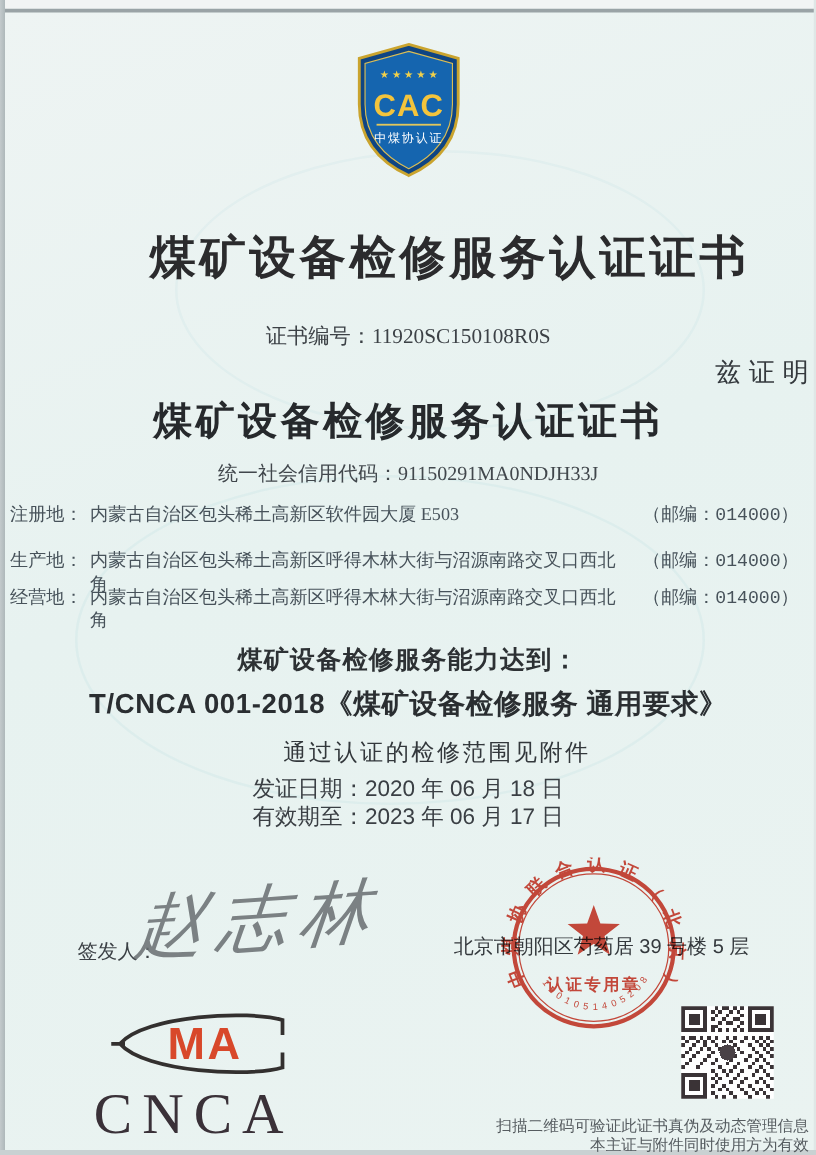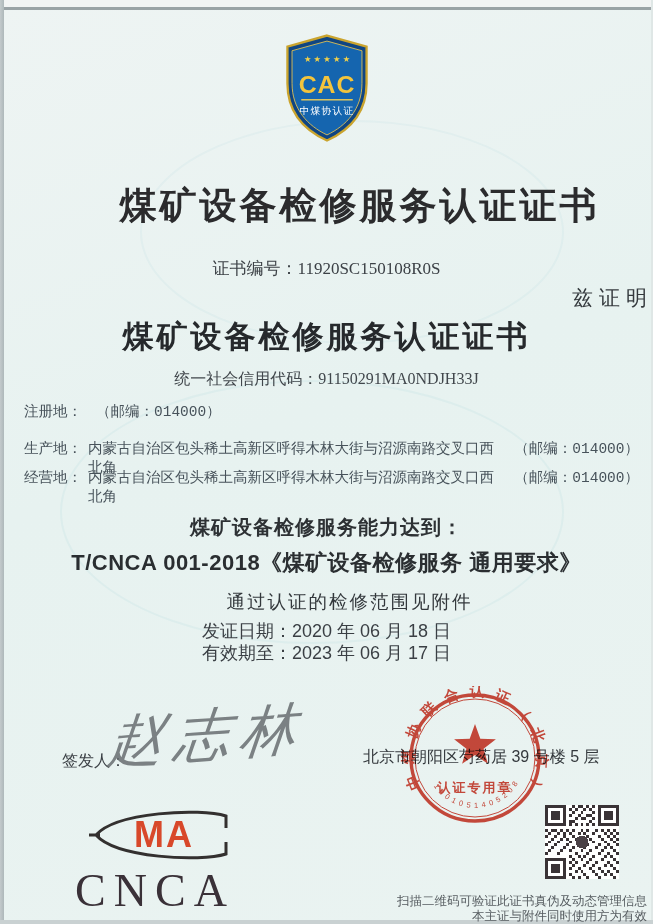--- a/index.html
+++ b/index.html
@@ -27,21 +27,21 @@
   .certno{position:absolute;left:0;top:257px;width:100%;text-align:center;
     font-size:17px;color:#3c4146;font-family:"Liberation Serif","DejaVu Serif",serif;}
   .certify{position:absolute;left:0;top:284px;width:100%;text-align:right;
     font-size:21px;letter-spacing:6px;color:#34393d;font-family:"Liberation Serif","DejaVu Serif",serif;}
   .company{position:absolute;left:0;top:316px;width:100%;text-align:center;
     font-size:31px;font-weight:bold;letter-spacing:3px;color:#26292c;}
   .credit{position:absolute;left:0;top:369px;width:100%;text-align:center;
     font-size:16px;color:#41474c;font-family:"Liberation Serif","DejaVu Serif",serif;}
 
   .addr{position:absolute;left:0;width:100%;display:flex;align-items:flex-start;
-    padding:0 14px 0 24px;box-sizing:border-box;font-size:14.5px;color:#47525a;
+    padding:0 14px 0 8px;box-sizing:border-box;font-size:14.5px;color:#47525a;
     font-family:"Liberation Serif","DejaVu Serif",serif;}
   .addr .lbl{flex:none;margin-right:6px;}
   .addr .val{flex:1 1 auto;}
   .addr .post{flex:none;margin-left:8px;font-family:Liberation Mono, monospace;}
   .addr1{top:402px;} .addr2{top:439px;} .addr3{top:468px;}
 
   .capability{position:absolute;left:0;top:514px;width:100%;text-align:center;
     font-size:20px;font-weight:bold;letter-spacing:1px;color:#2d3134;}
   .standard{position:absolute;left:0;top:548px;width:100%;text-align:center;
     font-size:22px;font-weight:bold;letter-spacing:.5px;color:#2a2e31;}
@@ -104,20 +104,21 @@
   <div class="certify">兹证明</div>
 
   <div class="company">煤矿设备检修服务认证证书</div>
 
   <div class="credit">
     <span>统一社会信用代码：</span><span>91150291MA0NDJH33J</span>
   </div>
 
   <div class="addr addr1">
     <span class="lbl">注册地：</span>
+    <span class="val">内蒙古自治区包头稀土高新区软件园大厦 E503</span>
     <span class="post">（邮编：014000）</span>
   </div>
   <div class="addr addr2">
     <span class="lbl">生产地：</span>
     <span class="val">内蒙古自治区包头稀土高新区呼得木林大街与沼源南路交叉口西北角</span>
     <span class="post">（邮编：014000）</span>
   </div>
   <div class="addr addr3">
     <span class="lbl">经营地：</span>
     <span class="val">内蒙古自治区包头稀土高新区呼得木林大街与沼源南路交叉口西北角</span>

